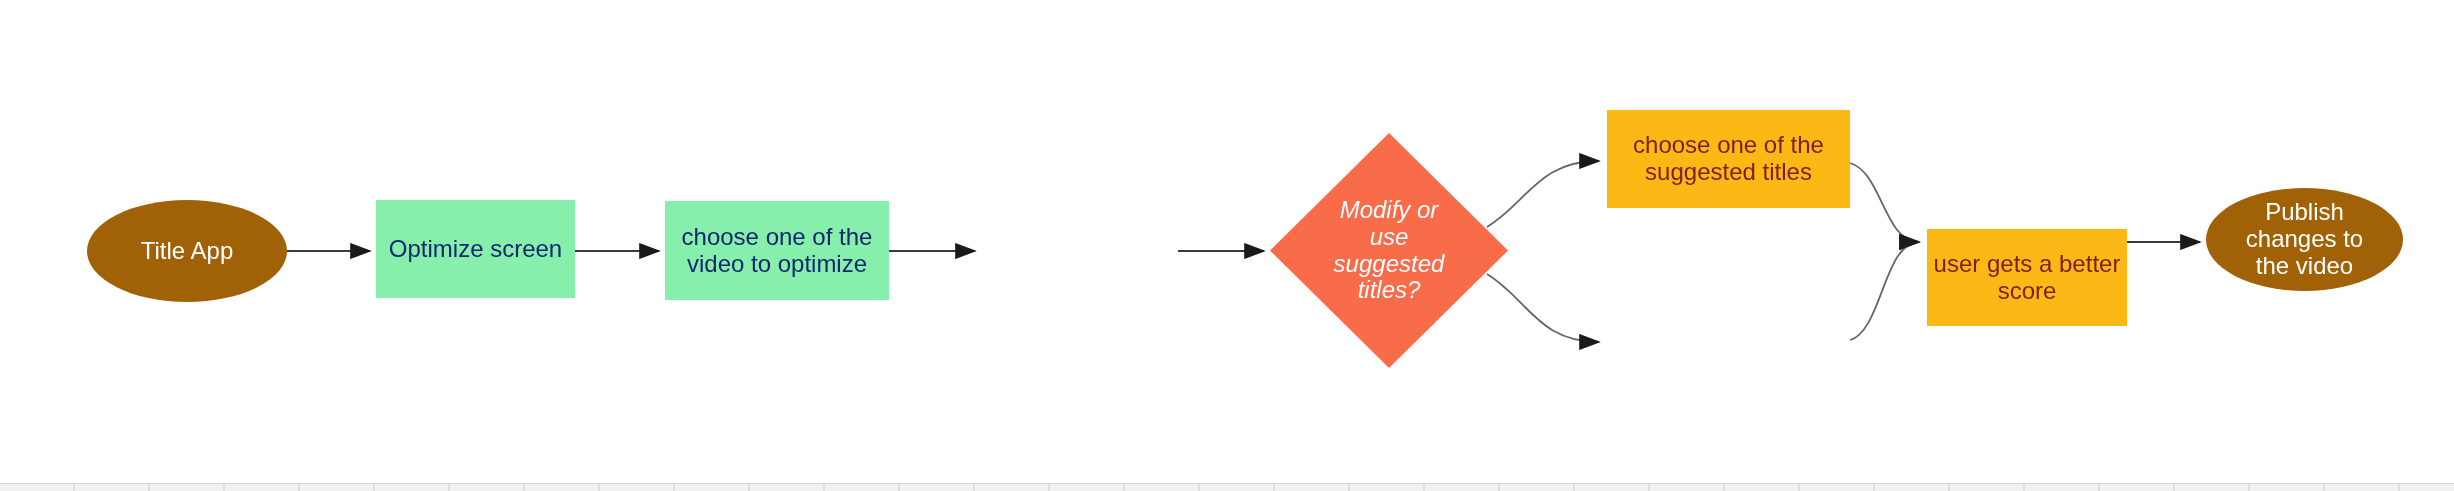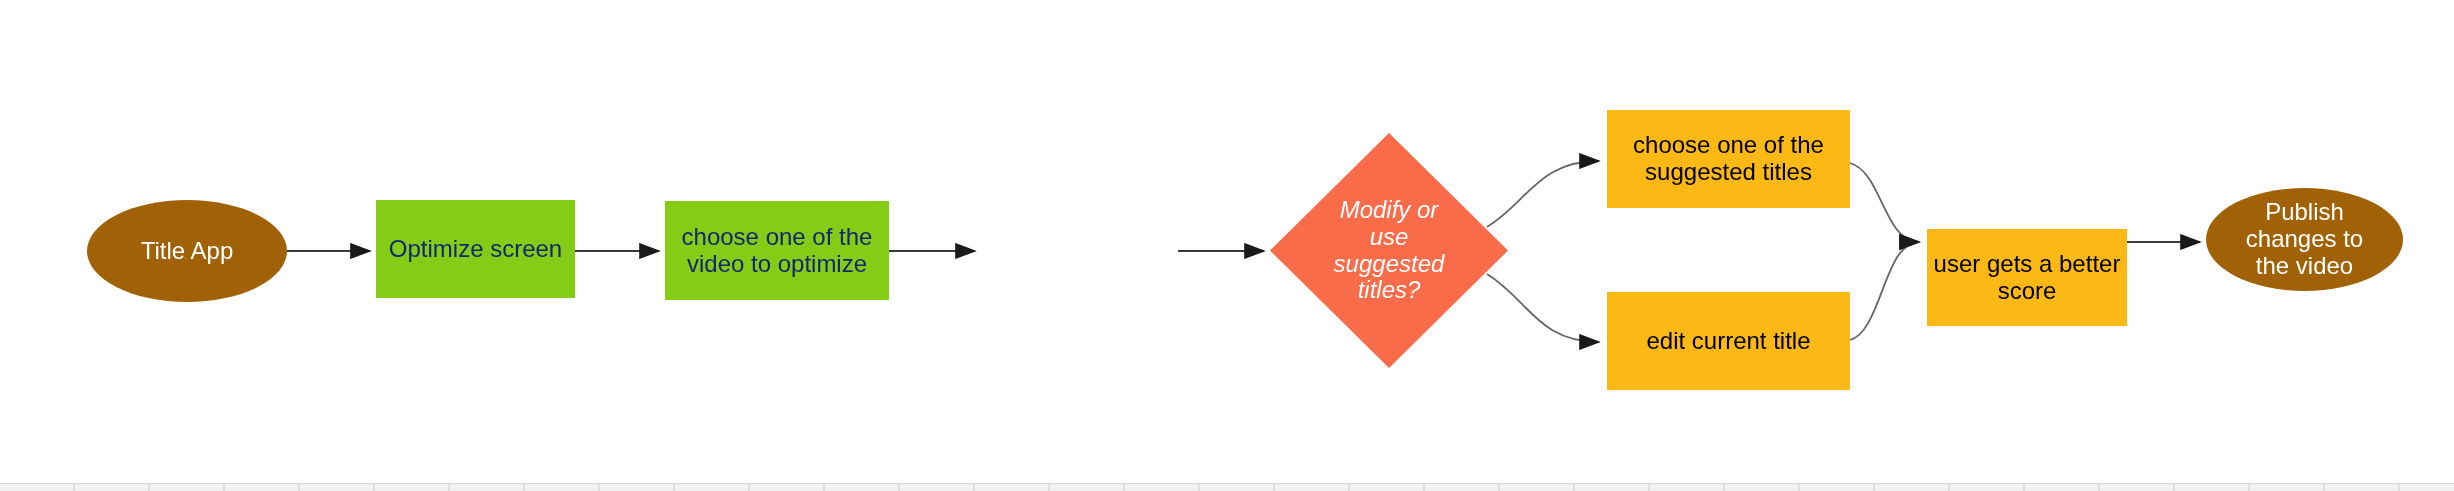--- a/index.html
+++ b/index.html
@@ -23,26 +23,26 @@
     display: flex;
     align-items: center;
     justify-content: center;
     text-align: center;
     font-size: 24px;
     line-height: 1.12;
     cursor: default;
   }
   .node .lbl { display: inline-block; }
   .process {
-    background: #84cc16;
+    background: #86efac;
     color: #12286e;
   }
   .action {
     background: #fcb815;
-    color: #000000;
+    color: #7f1d1d;
   }
   .terminal {
     background: #a16207;
     color: #ffffff;
     border-radius: 50%;
   }
   .decision {
     background: #f96c4a;
     color: #ffffff;
     clip-path: polygon(50% 0, 100% 50%, 50% 100%, 0 50%);
@@ -110,23 +110,20 @@
 
 
   <div class="node decision n-decision">
     <span class="lbl">Modify or use suggested titles?</span>
   </div>
 
   <div class="node action n-choosesug">
     <span class="lbl">choose one of the suggested titles</span>
   </div>
 
-  <div class="node action n-edittitle">
-    <span class="lbl">edit current title</span>
-  </div>
 
   <div class="node action n-score">
     <span class="lbl">user gets a better score</span>
   </div>
 
   <div class="node terminal n-end">
     <span class="lbl">Publish changes to the video</span>
   </div>
 
   <div class="grid-strip"></div>

